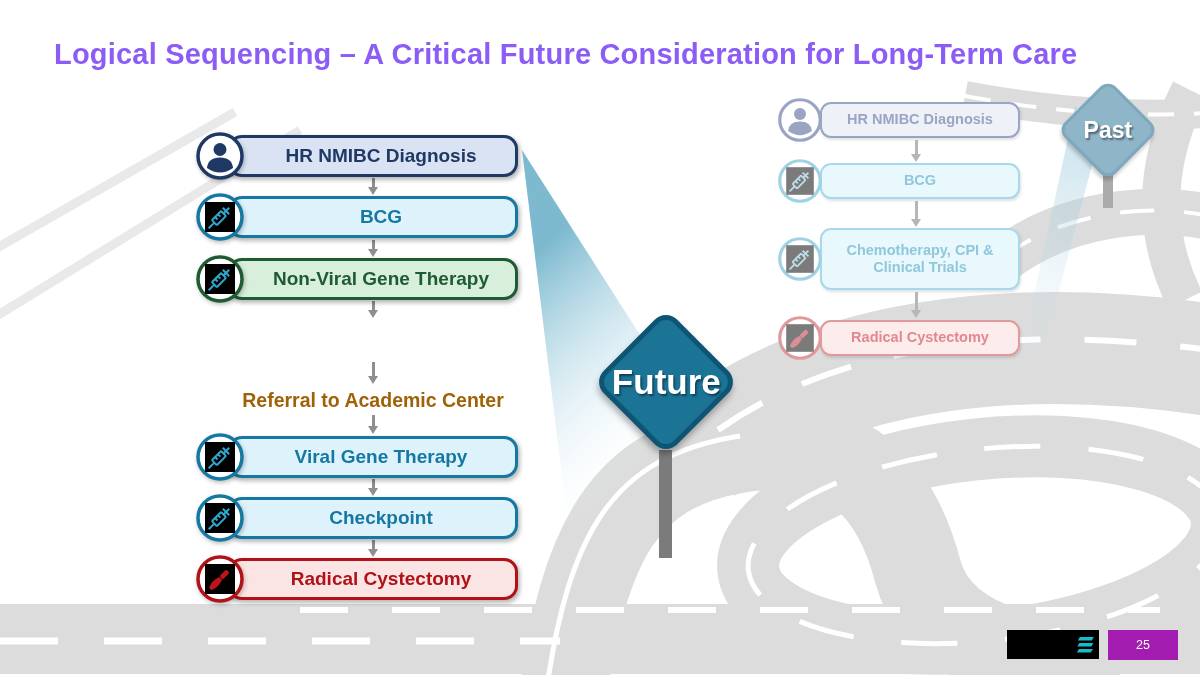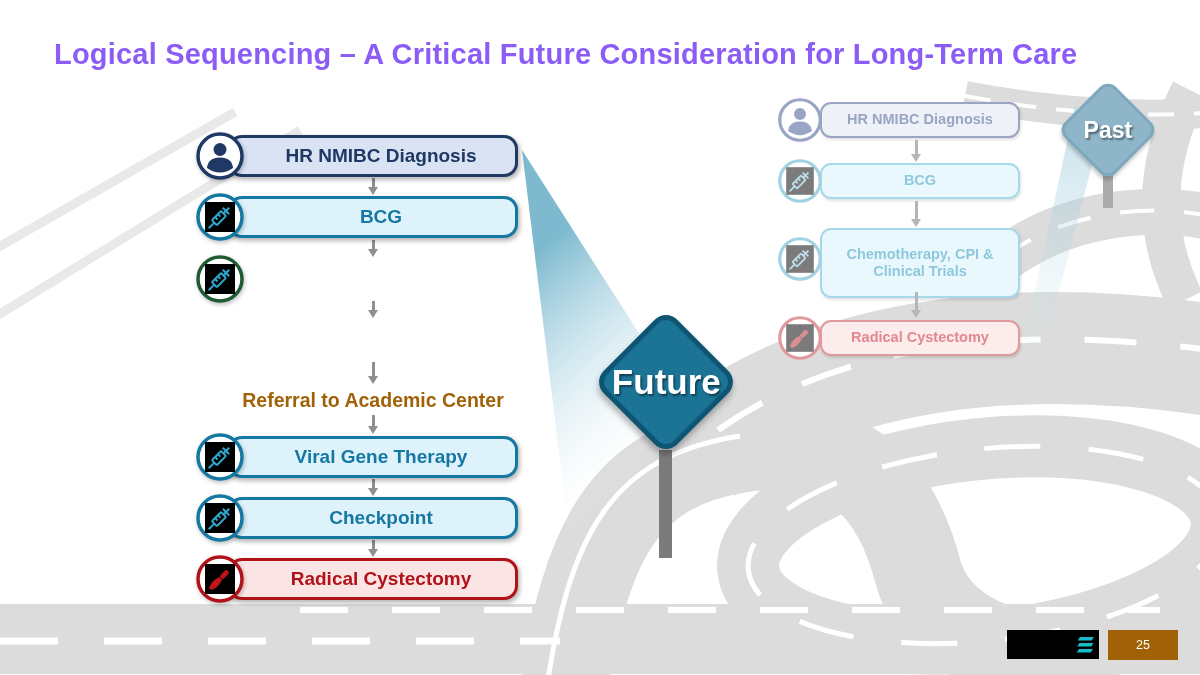--- a/index.html
+++ b/index.html
@@ -80,21 +80,21 @@
     transform: rotate(-45deg); color:#fff; font-weight:bold;
     text-shadow: 1.5px 1.5px 2px rgba(0,0,0,.45);
   }
   .sign.future .sign-label { font-size:35px; }
   .sign.past   .sign-label { font-size:23px; }
   
   .logo { position:absolute; left:1007px; top:630px; width:92px; height:29px;
     background:#000; z-index:5; display:flex; align-items:center; justify-content:flex-end;
     padding-right:4px; }
   .page-badge { position:absolute; left:1108px; top:630px; width:70px; height:30px;
-    background:#a16207; color:#fff; font-size:12.5px; z-index:5;
+    background:#a21caf; color:#fff; font-size:12.5px; z-index:5;
     display:flex; align-items:center; justify-content:center; }
 </style>
 </head>
 <body>
 
 <svg width="0" height="0" style="position:absolute">
   <defs>
     <symbol id="ic-person" viewBox="0 0 50 50">
       <circle cx="25" cy="25" r="22" fill="#fff" stroke="var(--ring)" stroke-width="3.5"></circle>
       <circle cx="25" cy="18.5" r="6.5" fill="var(--ink)"></circle>
@@ -194,20 +194,23 @@
     <div class="box">
         <span>BCG</span>
       </div>
   </div>
   <div class="arr" style="left:368px;top:240px;height:17px"></div>
 
   <div class="lstep v-green" style="top:258px">
     <svg class="icon" style="--ring:#1E5B33;--sq:#000;--glyph:#2FA8CE">
         <use href="#ic-syringe"></use>
       </svg>
+    <div class="box">
+        <span>Non-Viral Gene Therapy</span>
+      </div>
   </div>
   <div class="arr" style="left:368px;top:301px;height:17px"></div>
 
   <div class="arr" style="left:368px;top:362px;height:22px"></div>
 
   <div class="referral">Referral to Academic Center</div>
   <div class="arr" style="left:368px;top:415px;height:19px"></div>
 
   <div class="lstep v-cyan" style="top:436px">
     <svg class="icon" style="--ring:#1578A2;--sq:#000;--glyph:#2FA8CE">
@@ -251,21 +254,21 @@
   <div class="pstep pv-cyan" style="top:163px;height:36px">
     <svg class="icon" style="top:-5px;--ring:#A0D2E4;--sq:#7B7B7B;--glyph:#BCDDEB">
         <use href="#ic-syringe"></use>
       </svg>
     <div class="box">
         <span>BCG</span>
       </div>
   </div>
   <div class="arr faded" style="left:911px;top:201px;height:26px"></div>
 
-  <div class="pstep pv-cyan" style="top:228px;height:70px">
+  <div class="pstep pv-cyan" style="top:228px;height:62px">
     <svg class="icon" style="top:8px;--ring:#A0D2E4;--sq:#7B7B7B;--glyph:#BCDDEB">
         <use href="#ic-syringe"></use>
       </svg>
     <div class="box">
         <span>Chemotherapy, CPI &amp; Clinical Trials</span>
       </div>
   </div>
   <div class="arr faded" style="left:911px;top:292px;height:26px"></div>
 
   <div class="pstep pv-red" style="top:320px;height:36px">

